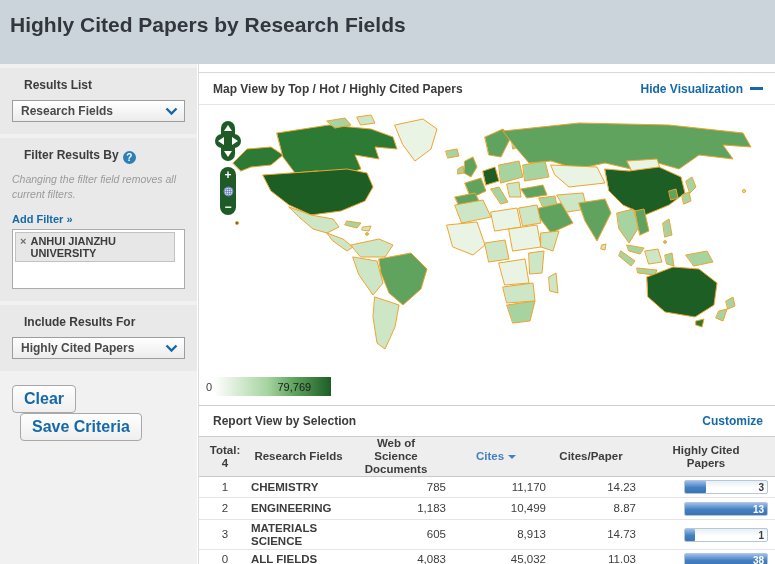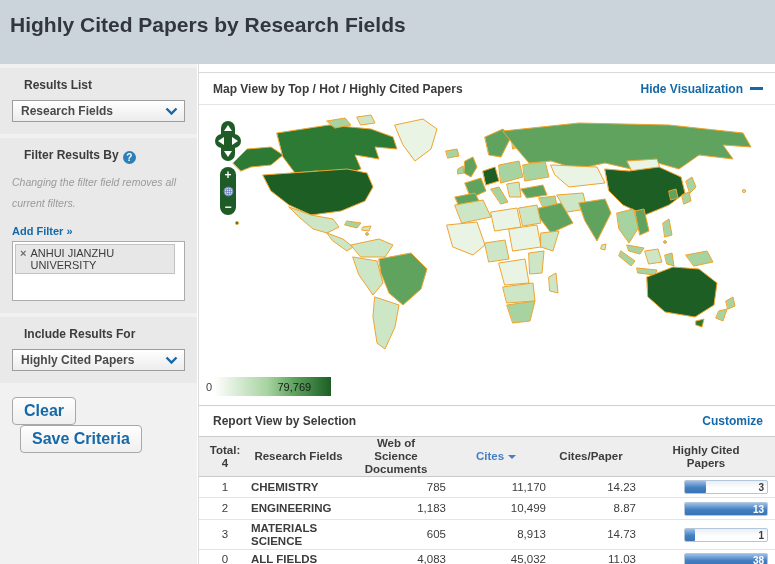--- a/index.html
+++ b/index.html
@@ -12,26 +12,26 @@
 
   
   .sidebar{position:absolute;left:0;top:64px;width:197px;height:500px;background:#f1f1f1;}
   .side-sec{background:#e9e9e9;margin-top:4px;padding:10px 12px 12px 12px;}
   .side-label{font-size:12px;font-weight:bold;color:#3c3c3c;margin-bottom:8px;padding-left:12px;}
   .selectbox{position:relative;height:20px;border:1px solid #9d9d9d;background:linear-gradient(#ffffff,#ececec);
     display:flex;align-items:center;padding:0 24px 0 8px;font-size:12px;font-weight:bold;color:#4a4a4a;cursor:pointer;}
   .selectbox .chev{position:absolute;right:6px;top:6px;line-height:0;}
   .help-icon{display:inline-block;width:13px;height:13px;border-radius:50%;background:var(--help-blue);
     color:#fff;font-size:10px;font-weight:bold;text-align:center;line-height:13px;margin-left:4px;vertical-align:-2px;cursor:pointer;}
-  .filter-note{font-size:10.5px;font-style:italic;color:#9a9a9a;line-height:21px;margin:2px 0 7px 0;}
+  .filter-note{font-size:10.5px;font-style:italic;color:#9a9a9a;line-height:15px;margin:2px 0 7px 0;}
   .add-filter{font-size:11px;font-weight:bold;color:var(--accent);text-decoration:none;display:inline-block;margin-bottom:4px;cursor:pointer;}
   .filter-listbox{height:54px;border:1px solid #ababab;background:#fff;padding:2px;}
   .filter-chip{display:flex;gap:4px;background:#e7e7e7;border:1px solid #c2c2c2;padding:2px 4px;max-width:150px;cursor:pointer;}
   .chip-x{color:#6d6d6d;font-size:11px;font-weight:bold;line-height:12px;}
-  .chip-text{font-size:11px;font-weight:normal;color:#3c3c3c;line-height:12px;max-width:118px;}
+  .chip-text{font-size:11px;font-weight:bold;color:#3c3c3c;line-height:12px;max-width:118px;}
   .side-buttons{padding:14px 12px;}
   .btn{display:inline-block;border:1px solid #a8a8a8;border-radius:4px;background:linear-gradient(#fefefe,#efefef);
     color:var(--accent);font-size:16px;font-weight:bold;padding:4px 11px;cursor:pointer;}
   .btn + .btn{margin-left:8px;}
 
   
   .main{position:absolute;left:198px;top:64px;width:577px;height:500px;background:#fff;border-left:1px solid #dcdcdc;box-sizing:border-box;}
   .viz-head{position:absolute;left:0;top:8px;width:100%;height:33px;border-top:1px solid #d9d9d9;border-bottom:1px solid #e6e6e6;
     display:flex;align-items:center;box-sizing:border-box;padding:0 12px 0 14px;}
   .viz-title{font-size:12px;font-weight:bold;color:#3c3c3c;}

